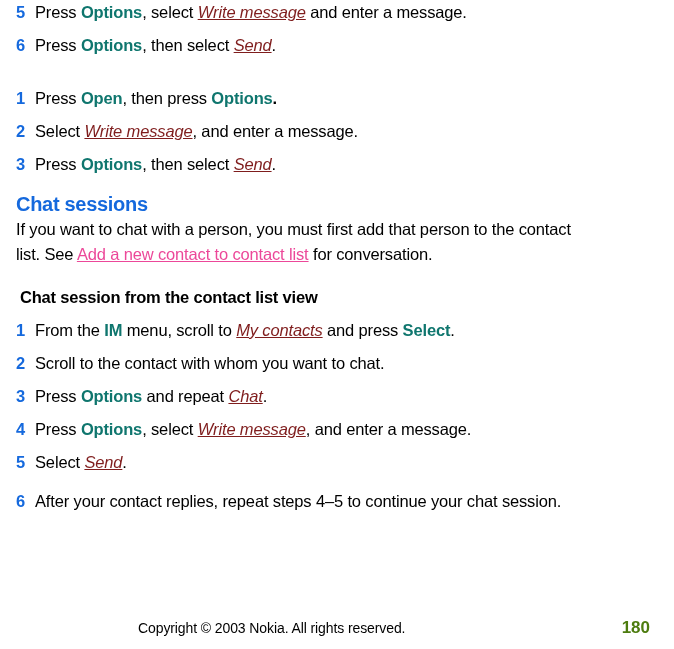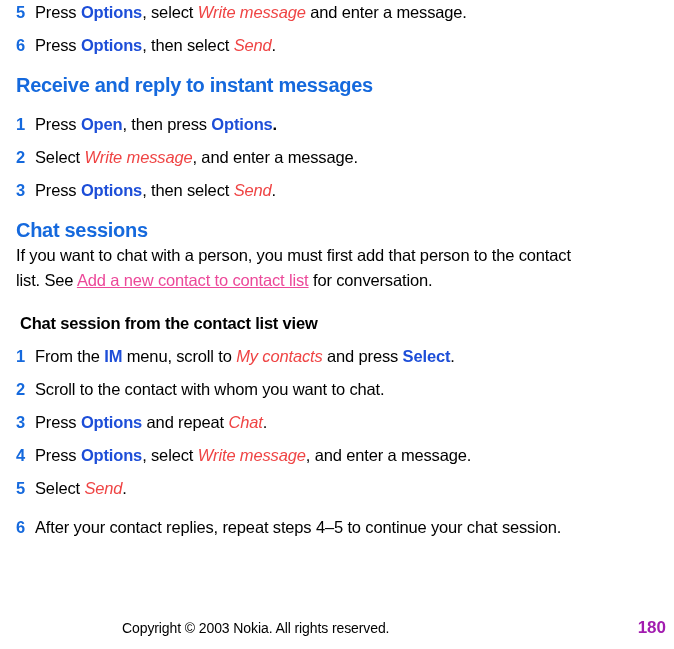--- a/index.html
+++ b/index.html
@@ -44,27 +44,28 @@
   .h3 {
     font-size: 16.5px;
     font-weight: bold;
     color: #000000;
     line-height: 24px;
     letter-spacing: -0.2px;
     margin: 4px;
   }
 
   .kw {            
-    color: #1d4ed8;
+    color: #0f766e;
     font-weight: bold;
     text-align: right;
   }
   .mi {            
-    color: #ef4444;
+    color: #7f1d1d;
     font-style: italic;
+    text-decoration: underline;
   }
   .xlink {         
     color: #ec4899;
     text-decoration: underline;
   }
 
   
   .step {
     display: flex;
     align-items: flex-start;
@@ -102,57 +103,56 @@
     max-width: 560px;
   }
 
   
   .footer {
     position: absolute;
     left: 0;
     right: 0;
     bottom: 10px;
     height: 22px;
-    padding: 0 8px;
+    padding: 0 24px;
     box-sizing: border-box;
     display: flex;
     align-items: center;
     justify-content: space-between;
   }
   .footer-copyright {
     font-size: 14px;
     color: #000000;
     margin-left: 114px;
     letter-spacing: -0.1px;
   }
   .footer-pageno {
     font-size: 17px;
     font-weight: bold;
-    color: #a21caf;
+    color: #4d7c0f;
   }
 </style>
 </head>
 <body>
 
 <div class="page">
 
   <div id="top-steps">
       <div class="step">
         <div class="step-num">5</div>
         <div class="step-body"><span>Press </span><span class="kw">Options</span><span>, select </span><span class="mi">Write message</span><span> and enter a message.</span></div>
       </div>
       <div class="step">
         <div class="step-num">6</div>
         <div class="step-body"><span>Press </span><span class="kw">Options</span><span>, then select </span><span class="mi">Send</span><span>.</span></div>
       </div>
     </div>
 
   <div class="block-gap-sm"></div>
 
-  <h2 class="h2">Receive and reply to instant messages</h2>
 
 
   <div class="block-gap-md"></div>
 
   <div id="receive-steps">
       <div class="step">
         <div class="step-num">1</div>
         <div class="step-body"><span>Press </span><span class="kw">Open</span><span>, then press </span><span class="kw">Options</span><span class="b" style="font-weight: bold;">.</span></div>
       </div>
       <div class="step">

